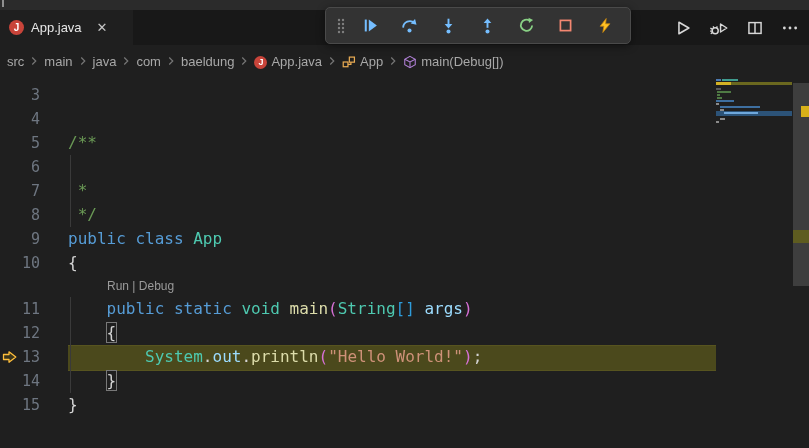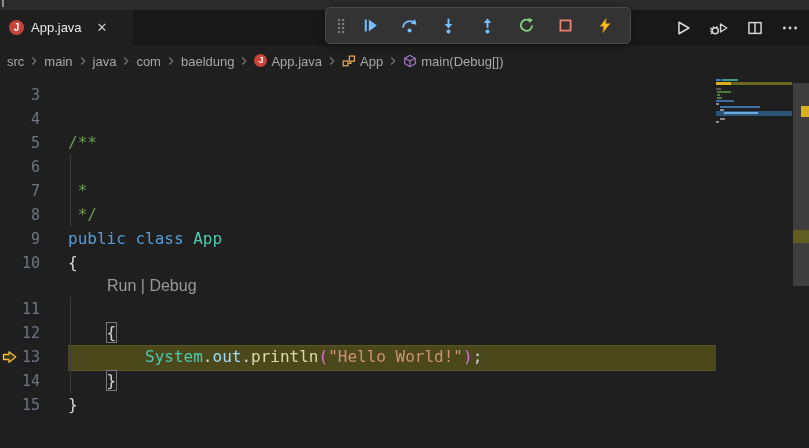--- a/index.html
+++ b/index.html
@@ -21,29 +21,29 @@
   .java-badge{width:15px;height:15px;border-radius:50%;background:#C8443A;color:#fff;font-weight:bold;font-size:10px;display:flex;align-items:center;justify-content:center;flex:none}
   .java-badge.small{width:13px;height:13px;font-size:9px}
   .tab-label{color:#E6E6E6;font-size:13px}
   .tab-close{color:#C5C5C5;font-size:13px;margin-left:8px;cursor:pointer}
   .editor-actions{position:absolute;right:10px;top:0;height:35px;display:flex;align-items:center;gap:17px}
   .ebtn{display:flex;align-items:center;justify-content:center;cursor:pointer}
   .debug-toolbar{position:absolute;left:325px;top:7px;width:306px;height:37px;background:var(--toolbar-bg);border:1px solid #4A4A4A;border-radius:5px;box-shadow:0 2px 8px rgba(0,0,0,.45);display:flex;align-items:center;padding:0 6px;z-index:5}
   .tbtn{width:40px;height:30px;display:flex;align-items:center;justify-content:center;cursor:pointer;border-radius:4px}
   .tbtn.grip{width:20px;cursor:grab}
   .breadcrumbs{position:absolute;top:45px;left:0;right:0;height:32px;display:flex;align-items:center;padding-left:7px;font-size:13px;color:var(--breadcrumb-fg)}
-  .crumb{display:flex;align-items:flex-start;gap:4px;cursor:pointer;white-space:nowrap}
+  .crumb{display:flex;align-items:flex-end;gap:4px;cursor:pointer;white-space:nowrap}
   .crumb-sep{display:flex;align-items:center;margin:0 3px}
   .editor{position:absolute;top:77px;left:0;right:0;bottom:0;background:var(--editor-bg)}
   .code-area{position:absolute;top:6px;left:0;right:0}
   .line{height:24px;position:relative;display:flex;font-family:"DejaVu Sans Mono",monospace;font-size:16px;white-space:pre;cursor:text}
   .ln{width:40px;flex:none;text-align:right;color:var(--line-number);font-size:15px;line-height:24px}
   .code{padding-left:28px;line-height:24px;position:relative;z-index:1}
   .lens-row{height:22px;padding-left:107px}
-  .lens{font-size:16px;color:var(--codelens-fg);line-height:22px;cursor:pointer}
+  .lens{font-size:12px;color:var(--codelens-fg);line-height:22px;cursor:pointer}
   .line.debug::before{content:"";position:absolute;left:68px;width:648px;top:0;height:24px;background:var(--debug-line-bg);border-top:1px solid #57541F;border-bottom:1px solid #57541F}
   .gutter-arrow{position:absolute;left:2px;top:4px;z-index:2;line-height:0}
   .tok-k{color:var(--keyword)} .tok-t{color:var(--type)} .tok-c{color:var(--comment)}
   .tok-f{color:var(--foreground)} .tok-m{color:var(--method)} .tok-v{color:var(--variable)}
   .tok-s{color:var(--string)} .tok-p{color:var(--bracket-round)} .tok-b{color:var(--bracket-square)}
   .tok-tw{color:var(--type);text-decoration:underline wavy var(--warning);text-decoration-thickness:1px;text-underline-offset:4px}
   .tok-fx{color:var(--foreground);box-shadow:0 0 0 1px #787878}
   .indent-guide{position:absolute;width:1px;background:#3A3A3A}
   .minimap{position:absolute;left:716px;top:2px;width:76px;height:130px}
   .mm{position:absolute;height:2px}
@@ -231,21 +231,21 @@
     <div class="code-area" id="code-area">
         <div class="line"><span class="ln">3</span></div>
         <div class="line"><span class="ln">4</span><span class="code"></span></div>
         <div class="line"><span class="ln">5</span><span class="code"><span class="tok-c">/**</span></span></div>
         <div class="line"><span class="ln">6</span></div>
         <div class="line"><span class="ln">7</span><span class="code"><span class="tok-c"> *</span></span></div>
         <div class="line"><span class="ln">8</span><span class="code"><span class="tok-c"> */</span></span></div>
         <div class="line"><span class="ln">9</span><span class="code"><span class="tok-k">public class </span><span class="tok-t">App</span></span></div>
         <div class="line"><span class="ln">10</span><span class="code"><span class="tok-f">{</span></span></div>
         <div class="lens-row"><span class="lens">Run | Debug</span></div>
-        <div class="line"><span class="ln">11</span></div>
+        <div class="line"><span class="ln">11</span><span class="code"><span class="tok-f">    </span><span class="tok-k">public static </span><span class="tok-t">void </span><span class="tok-m">main</span><span class="tok-p">(</span><span class="tok-t">String</span><span class="tok-b">[]</span><span class="tok-f"> </span><span class="tok-v">args</span><span class="tok-p">)</span></span></div>
         <div class="line"><span class="ln">12</span><span class="code"><span class="tok-f">    </span><span class="tok-fx">{</span></span></div>
         <div class="line debug"><span class="gutter-arrow"><svg width="16" height="16" viewBox="0 0 16 16">
               <path d="M1.5 5.5 H7 V2.8 L13.8 8 L7 13.2 V10.5 H1.5 Z" fill="rgba(255,204,0,0.12)" stroke="#FFBE3B" stroke-width="1.3" stroke-linejoin="round"></path>
             </svg></span><span class="ln">13</span><span class="code"><span class="tok-f">        </span><span class="tok-t">System</span><span class="tok-f">.</span><span class="tok-v">out</span><span class="tok-f">.</span><span class="tok-m">println</span><span class="tok-p">(</span><span class="tok-s">"Hello World!"</span><span class="tok-p">)</span><span class="tok-f">;</span></span></div>
         <div class="line"><span class="ln">14</span><span class="code"><span class="tok-f">    </span><span class="tok-fx">}</span></span></div>
         <div class="line"><span class="ln">15</span><span class="code"><span class="tok-f">}</span></span></div>
       </div>
 
     <div class="indent-guide" style="left:70px;top:78px;height:72px"></div>
     <div class="indent-guide" style="left:70px;top:220px;height:96px"></div>

